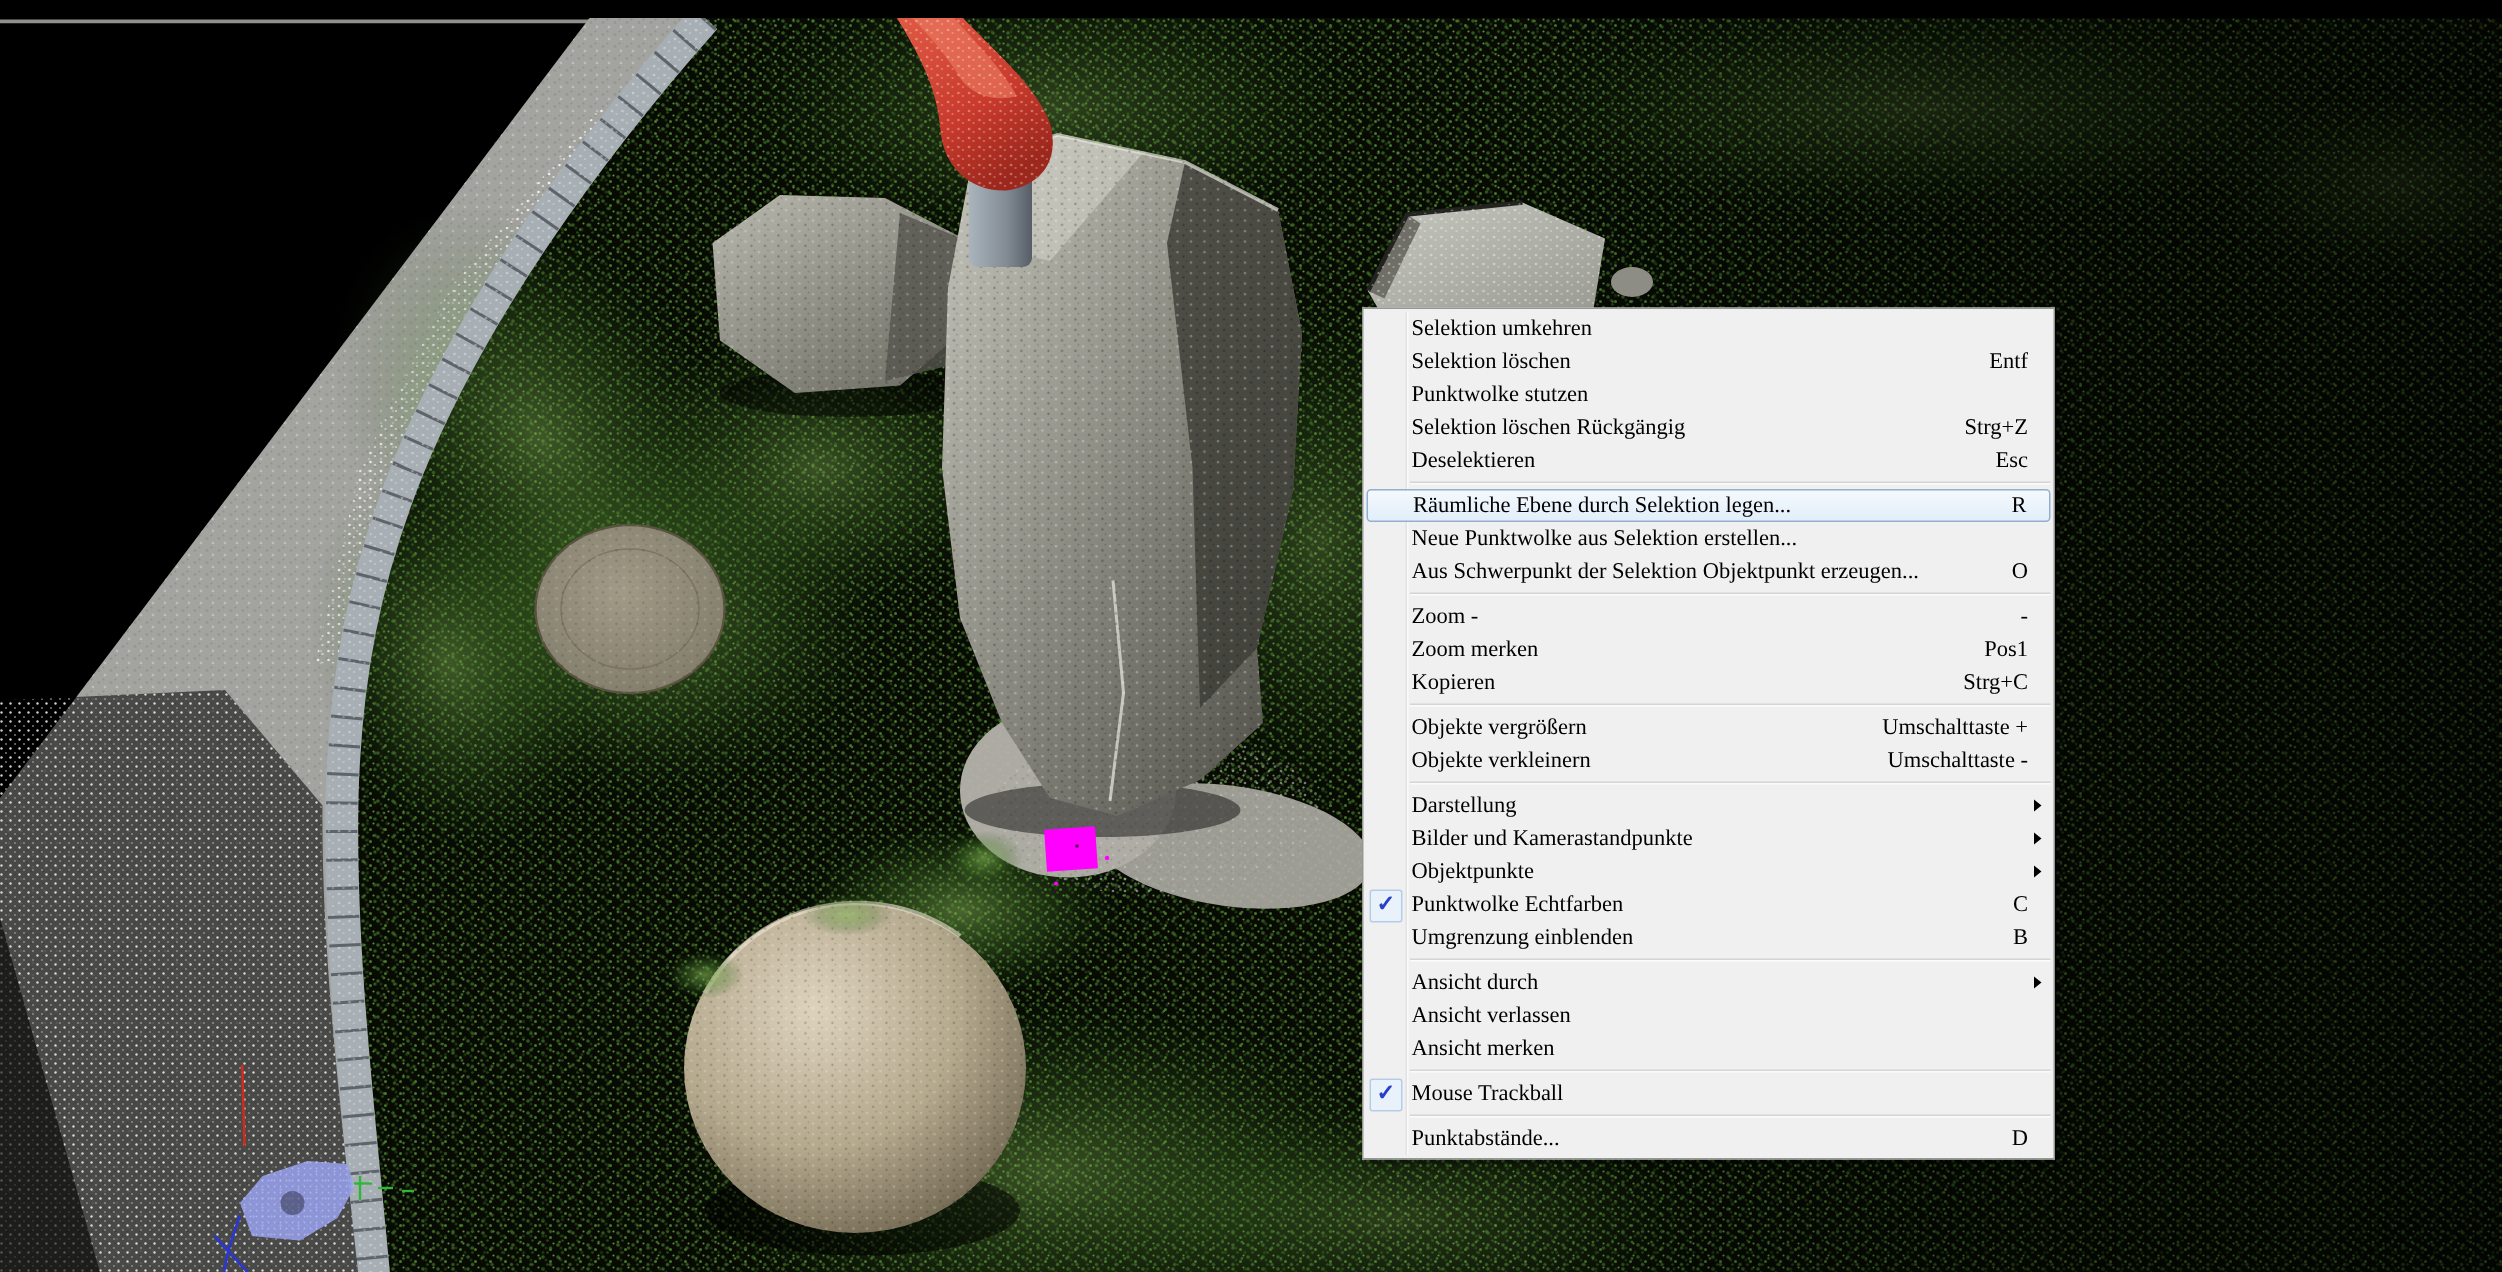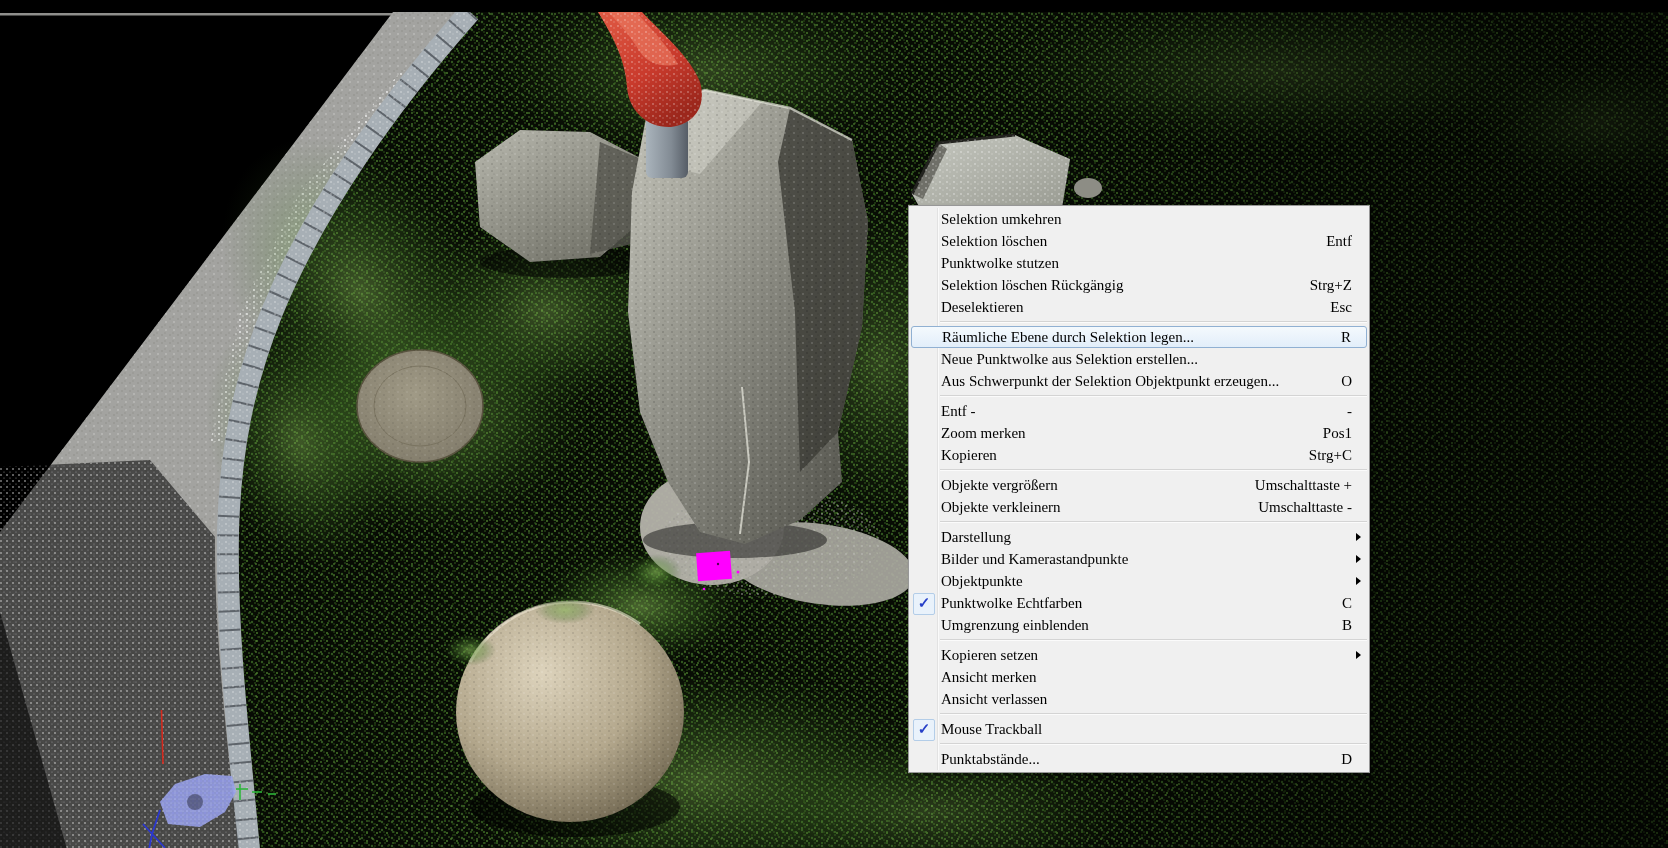--- a/index.html
+++ b/index.html
@@ -277,21 +277,21 @@
       </div>
       <div class="mi">
         <span class="lbl">Neue Punktwolke aus Selektion erstellen...</span>
       </div>
       <div class="mi">
         <span class="lbl">Aus Schwerpunkt der Selektion Objektpunkt erzeugen...</span>
         <span class="sc">O</span>
       </div>
       <div class="sep"></div>
       <div class="mi">
-        <span class="lbl">Entf -</span>
+        <span class="lbl">Zoom -</span>
         <span class="sc">-</span>
       </div>
       <div class="mi">
         <span class="lbl">Zoom merken</span>
         <span class="sc">Pos1</span>
       </div>
       <div class="mi">
         <span class="lbl">Kopieren</span>
         <span class="sc">Strg+C</span>
       </div>
@@ -321,28 +321,28 @@
         <span class="chk">✓</span>
         <span class="lbl">Punktwolke Echtfarben</span>
         <span class="sc">C</span>
       </div>
       <div class="mi">
         <span class="lbl">Umgrenzung einblenden</span>
         <span class="sc">B</span>
       </div>
       <div class="sep"></div>
       <div class="mi">
-        <span class="lbl">Kopieren setzen</span>
+        <span class="lbl">Ansicht durch</span>
         <span class="arr"></span>
       </div>
       <div class="mi">
+        <span class="lbl">Ansicht verlassen</span>
+      </div>
+      <div class="mi">
         <span class="lbl">Ansicht merken</span>
-      </div>
-      <div class="mi">
-        <span class="lbl">Ansicht verlassen</span>
       </div>
       <div class="sep"></div>
       <div class="mi">
         <span class="chk">✓</span>
         <span class="lbl">Mouse Trackball</span>
       </div>
       <div class="sep"></div>
       <div class="mi">
         <span class="lbl">Punktabstände...</span>
         <span class="sc">D</span>

